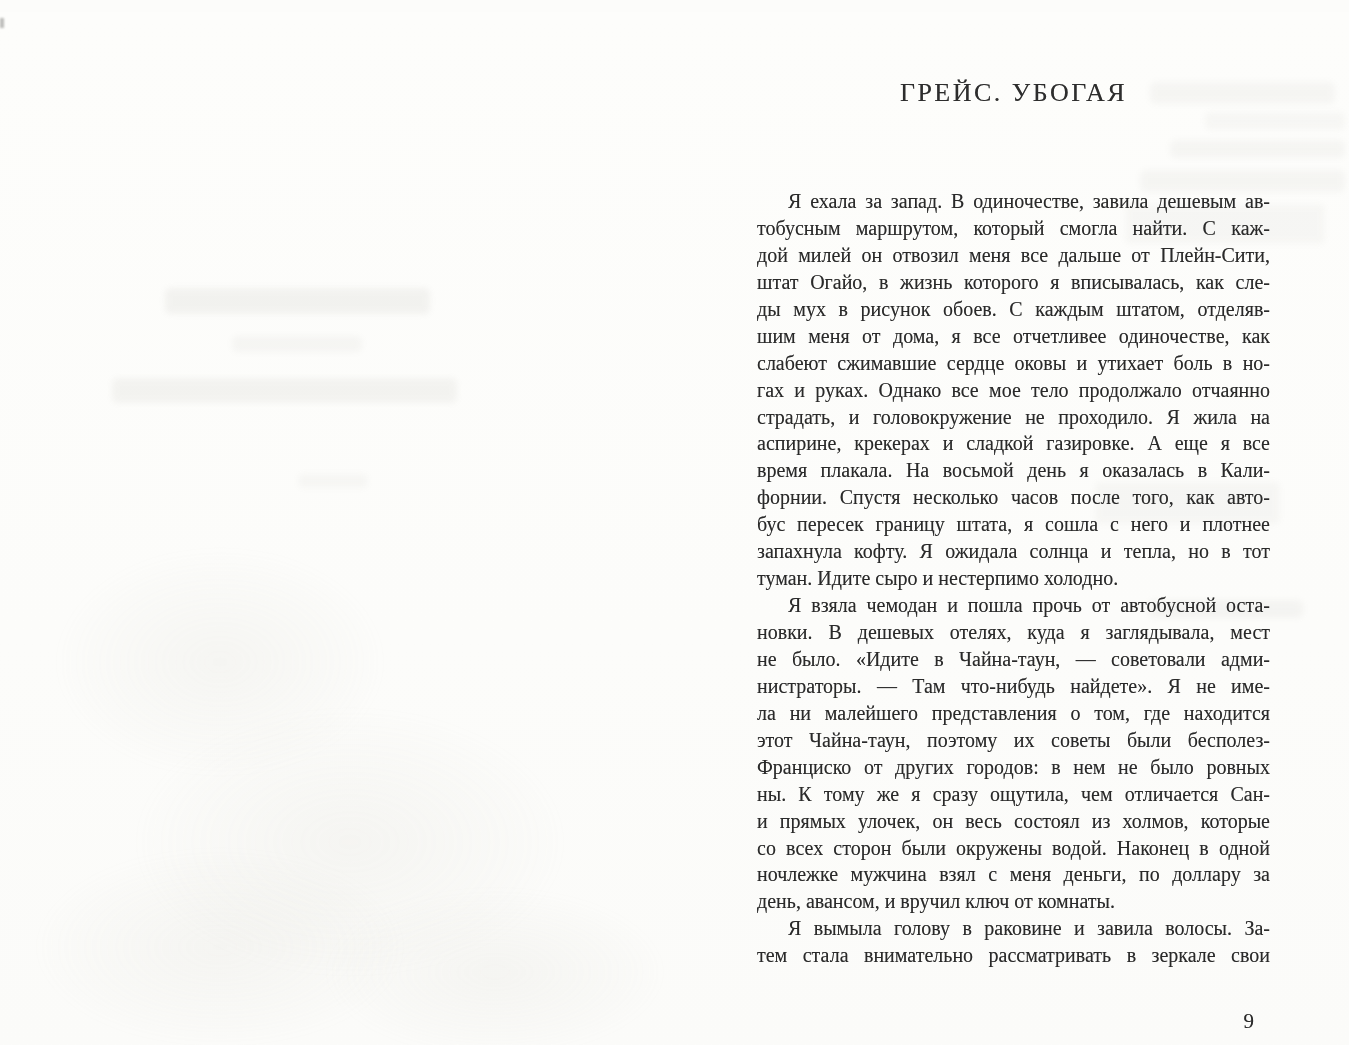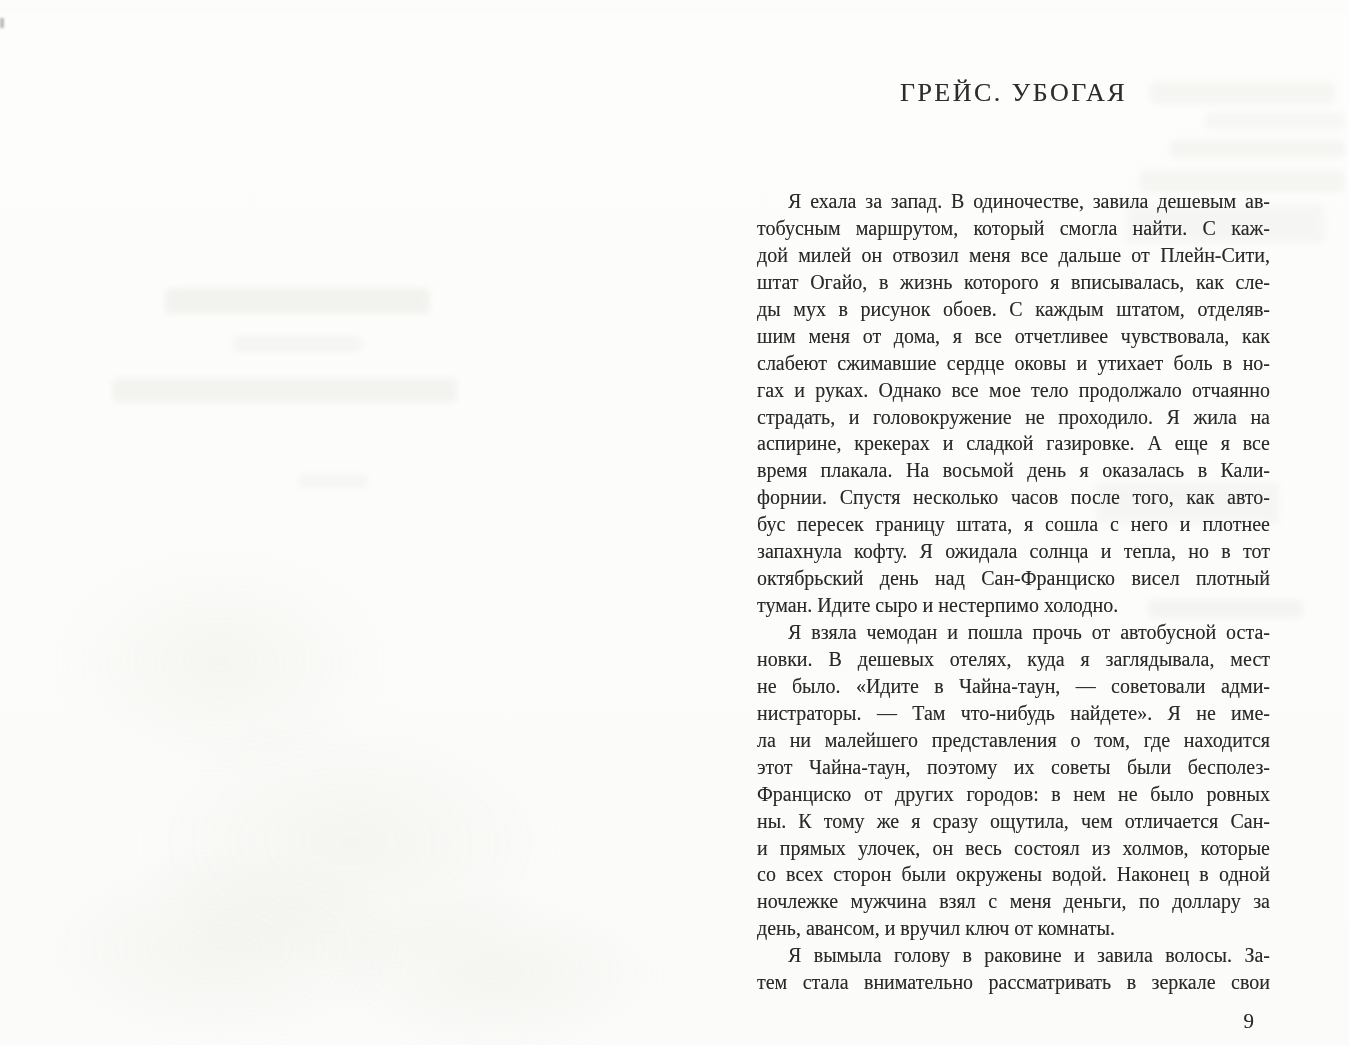--- a/index.html
+++ b/index.html
@@ -116,30 +116,29 @@
     </div>
 
   <h1 class="title">ГРЕЙС. УБОГАЯ</h1>
 
   <div class="text-column" id="text-column">
       <div class="line indent just">Я ехала за запад. В одиночестве, завила дешевым ав-</div>
       <div class="line just">тобусным маршрутом, который смогла найти. С каж-</div>
       <div class="line just">дой милей он отвозил меня все дальше от Плейн-Сити,</div>
       <div class="line just">штат Огайо, в жизнь которого я вписывалась, как сле-</div>
       <div class="line just">ды мух в рисунок обоев. С каждым штатом, отделяв-</div>
-      <div class="line just">шим меня от дома, я все отчетливее чувствовала, как</div>
+      <div class="line just">шим меня от дома, я все отчетливее одиночестве, как</div>
       <div class="line just">слабеют сжимавшие сердце оковы и утихает боль в но-</div>
       <div class="line just">гах и руках. Однако все мое тело продолжало отчаянно</div>
       <div class="line just">страдать, и головокружение не проходило. Я жила на</div>
       <div class="line just">аспирине, крекерах и сладкой газировке. А еще я все</div>
       <div class="line just">время плакала. На восьмой день я оказалась в Кали-</div>
       <div class="line just">форнии. Спустя несколько часов после того, как авто-</div>
       <div class="line just">бус пересек границу штата, я сошла с него и  плотнее</div>
       <div class="line just">запахнула кофту. Я ожидала солнца и тепла, но в тот</div>
-      <div class="line just">октябрьский день над Сан-Франциско висел плотный</div>
       <div class="line">туман. Идите сыро и нестерпимо холодно.</div>
       <div class="line indent just">Я взяла чемодан и пошла прочь от автобусной оста-</div>
       <div class="line just">новки. В дешевых отелях, куда я заглядывала, мест</div>
       <div class="line just">не было. «Идите в Чайна-таун, — советовали адми-</div>
       <div class="line just">нистраторы. — Там что-нибудь найдете». Я не име-</div>
       <div class="line just">ла ни малейшего представления о том, где находится</div>
       <div class="line just">этот Чайна-таун, поэтому их советы были бесполез-</div>
       <div class="line just">Франциско от других городов: в нем не было ровных</div>
       <div class="line just">ны. К тому же я сразу ощутила, чем отличается Сан-</div>
       <div class="line just">и прямых улочек, он весь состоял из холмов, которые</div>

